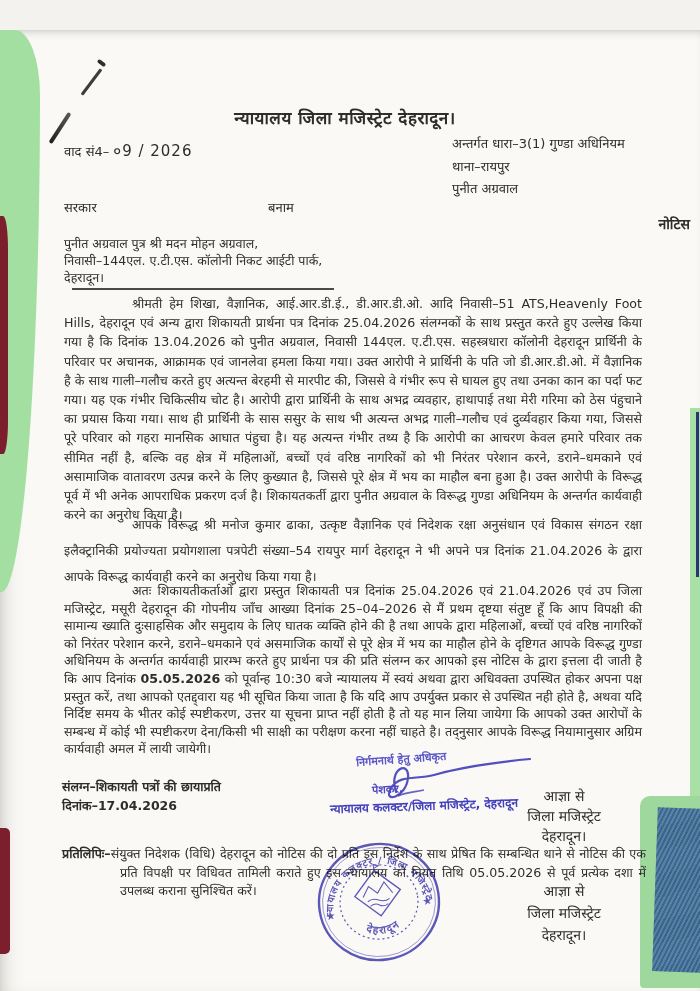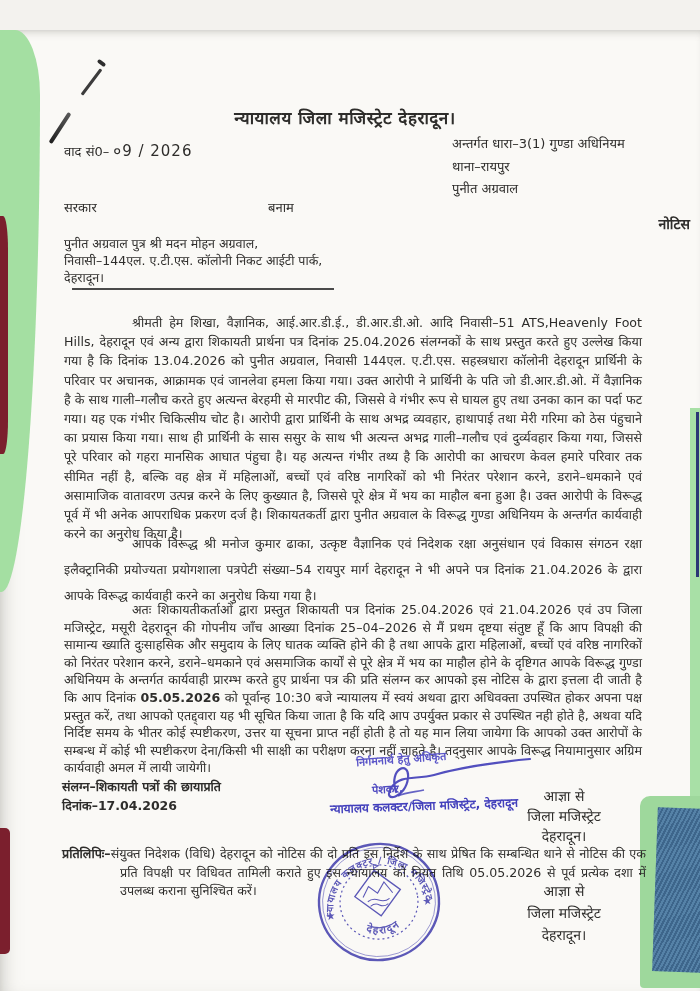--- a/index.html
+++ b/index.html
@@ -37,21 +37,21 @@
   .court-title { left:0; top:106px; width:690px; text-align:center; font-size:17px; font-weight:bold; letter-spacing:.5px; }
   .case-line   { left:64px; top:140px; font-size:13px; }
   .case-no     { font-size:15px; letter-spacing:1px; }
   .hdr-right   { left:452px; top:133px; width:240px; font-size:13px; line-height:22.5px; }
   .party-gov   { left:64px; top:198px; font-size:13px; }
   .party-vs    { left:228px; top:198px; font-size:13px;margin-left:40px; }
   .notice-head { left:0; top:214px; width:690px; text-align:right; font-size:14px; font-weight:bold; }
   .addressee   { left:64px; top:236px; width:420px; font-size:12.5px; line-height:16.8px; }
   .rule        { position:absolute; left:72px; top:288px; width:262px; height:2px; background:#4a4a4a; }
 
-  .para { left:64px; width:578px; font-size:12.6px; text-align:justify; text-indent:68px; color:#2e2d2b;margin-top:19px; }
+  .para { left:64px; width:578px; font-size:12.6px; text-align:justify; text-indent:68px; color:#2e2d2b; }
   .para1 { top:294px; line-height:19.2px; }
   .para2 { top:512px; line-height:26px; }
   .para3 { top:582px; line-height:17.6px; }
   .bold  { font-weight:bold; }
 
   .enclosure { left:62px; top:778px; font-size:12.5px; font-weight:bold; }
   .dateline  { left:62px; top:797px; font-size:12.5px; font-weight:bold; }
 
   .dispatch-1 { left:356px; top:751px; font-size:11px; color:#5a55c8; transform:rotate(-4deg); font-weight:bold; }
   .dispatch-2 { left:372px; top:781px; font-size:11px; color:#4f4ac0; transform:rotate(-3deg); font-weight:bold; }
@@ -83,21 +83,21 @@
   <div class="br-blue"></div>
   <div class="bl-maroon"></div>
 
   <div class="pin pin1"></div>
   <div class="pin pin1-head"></div>
   <div class="pin pin2"></div>
 
   <div class="txt court-title">न्यायालय जिला मजिस्ट्रेट देहरादून।</div>
 
   <div class="txt case-line">
-    <span>वाद सं0–</span>
+    <span>वाद सं4–</span>
     <span class="case-no">०9 / 2026</span>
   </div>
 
   <div class="txt hdr-right">
     <div>अन्तर्गत धारा–3(1) गुण्डा अधिनियम</div>
     <div>थाना–रायपुर</div>
     <div>पुनीत अग्रवाल</div>
   </div>
 
   <div class="txt party-gov">सरकार</div>

